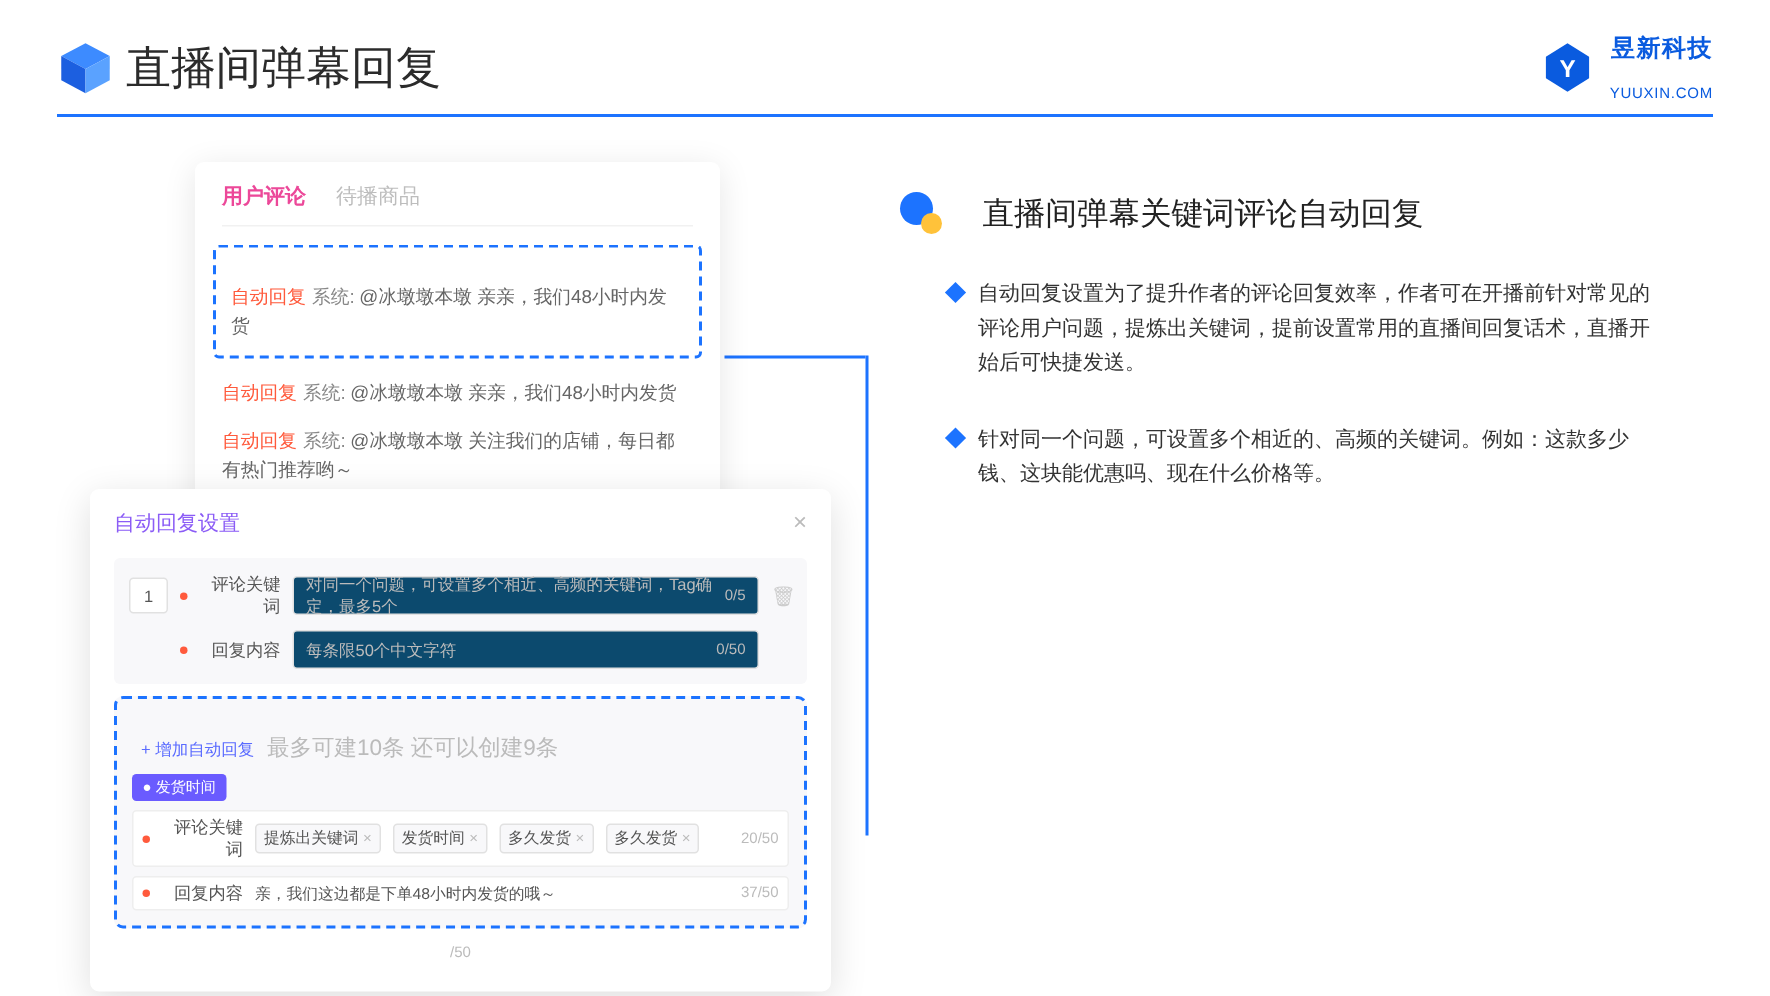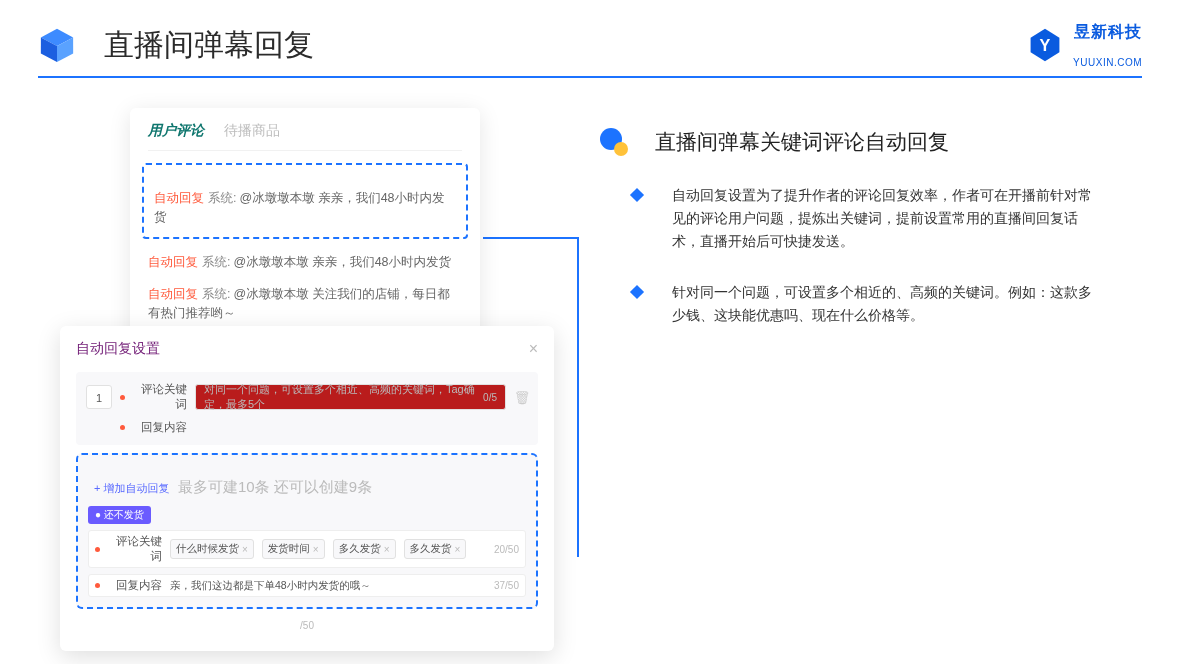--- a/index.html
+++ b/index.html
@@ -1,52 +1,52 @@
 <!DOCTYPE html>
 <html><head>
 <meta charset="utf-8">
 <style>
   * { box-sizing: border-box; margin: 0; padding: 0; }
   body { width:1180px; height:664px; background:#fff; font-family:"Microsoft YaHei",Arial,sans-serif; color:#333; position:relative; overflow:hidden; }
   
   .header { display:flex; align-items:center; justify-content:space-between; padding:22px 38px 8px 38px; }
-  .h-left { display:flex; align-items:center; gap:28px; }
+  .h-left { display:flex; align-items:center; gap:8px; }
   .cube-icon { width:38px; height:38px; }
   .h-title { font-size:30px; font-weight:500; color:#2b2b2b; }
   .h-right { display:flex; align-items:center; gap:10px; }
   .brand-logo { width:36px; height:36px; }
   .brand-text { text-align:right; }
   .brand-cn { font-size:16px; font-weight:700; color:#0a5bdf; letter-spacing:1px; }
   .brand-en { font-size:10px; color:#0a5bdf; letter-spacing:0.5px;margin-top:14px; }
   .hr-line { height:2px; background:#1c73ff; margin:0 38px 0 38px; }
   
   .content { display:flex; padding:30px 40px 0 60px; }
   .col-left { width:520px; position:relative; }
   .col-right { width:520px; padding-top:20px; padding-left:20px; }
   
   .card-comments { width:350px; margin-left:70px; background:#fff; border-radius:6px; box-shadow:0 4px 22px rgba(0,0,0,.10); padding:14px 18px 22px 18px; position:relative; }
   .tabs { display:flex; gap:20px; font-size:14px; border-bottom:1px solid #f1f1f1; padding-bottom:10px; }
-  .tab-active { color:#0f766e; font-weight:600;font-style:italic; }
+  .tab-active { color:#ec4899; font-weight:600; }
   .tab-inactive { color:#bdbdbd; }
   .comment { font-size:12.5px; color:#666; line-height:1.5; margin-top:14px; }
   .comment .tag { color:#ff5a3c; font-weight:500; margin-right:4px; }
   .comment .sys { color:#888; margin-right:3px; }
   .highlight-box { border:2px dashed #1c73ff; border-radius:4px; padding:10px 10px; margin-top:12px; margin-left:-6px; margin-right:-6px; }
   
   .card-settings { position:absolute; left:0; top:218px; width:494px; background:#fff; border-radius:6px; box-shadow:0 6px 25px rgba(0,0,0,.13); padding:14px 16px 18px 16px; }
   .cs-head { display:flex; justify-content:space-between; align-items:center; margin-bottom:14px; }
-  .cs-title { font-size:14px; color:#701a75; }
+  .cs-title { font-size:14px; color:#8b5cf6; }
   .close-x { font-size:16px; color:#bbb; cursor:pointer; }
   .row-shell { background:#f8f8fa; padding:10px 10px; border-radius:4px;}
   .form-row { display:flex; align-items:center; gap:8px; font-size:11.5px; margin-bottom:8px; }
   .form-row:last-child { margin-bottom:0; }
   .fr-num { width:26px; height:24px; border:1px solid #e1e1e1; border-radius:3px; text-align:center; line-height:24px; font-size:11px; color:#555; background:#fff; }
   .fr-dot { width:5px;height:5px;border-radius:50%;background:#ff5a3c;flex-shrink:0;margin-right:2px;}
   .fr-label { color:#555; font-size:11.5px; width:52px; text-align:right; }
-  .fr-input { flex:1; border:1px solid #e1e1e1; border-radius:3px; height:26px; padding:0 8px; font-size:11px; color:#666; display:flex; align-items:center; justify-content:space-between; background:#b91c1c;}
+  .fr-input { flex:1; border:1px solid #e1e1e1; border-radius:3px; height:26px; padding:0 8px; font-size:11px; color:#666; display:flex; align-items:center; justify-content:space-between; background:#0c4a6e;}
   .fr-placeholder { color:#bbb; }
   .fr-count { color:#bbb; font-size:10px; }
   .trash { color:#ccc; font-size:13px; width:14px; text-align:center; }
   .cs-add-row { margin-top:8px;}
   .add-link { color:#5a6bff; font-size:11px; margin:10px 0 4px 6px; display:inline-block;}
   .add-hint { color:#bbb; font-size:15px; margin-left:4px;}
   .example-pill { display:inline-block; background:#6a5bff; color:#fff; font-size:10px; padding:2px 7px; border-radius:3px; }
   .tagchip { display:inline-flex; align-items:center; border:1px solid #e1e1e1; background:#f8f8fa; border-radius:3px; height:20px; padding:0 5px; font-size:10.5px; color:#555; gap:3px; }
   .tagchip .x { color:#bbb; font-size:10px; }
   .ex-box { border:2px dashed #1c73ff; border-radius:6px; padding:8px 10px 10px 10px; margin-top:8px; background:#f8f8fa; }
@@ -56,21 +56,21 @@
   .conn-v { position:absolute; width:2px; background:#1c73ff; }
   .conn-h { position:absolute; height:2px; background:#1c73ff; }
   
   .r-title-row { display:flex; align-items:center; gap:27px; margin-bottom:28px; }
   .bubble-icon { width:28px; height:28px; position:relative; }
   .bubble-icon .b1 { position:absolute;width:22px;height:22px;background:#1c73ff;border-radius:50%;top:0;left:0;}
   .bubble-icon .b2 { position:absolute;width:14px;height:14px;background:#ffc23a;border-radius:50%;bottom:0;right:0;}
   .r-title { font-size:21px; color:#222; font-weight:500;}
   .bullet-item { display:flex; gap:10px; margin-bottom:28px; padding-left:32px; }
   .diamond { width:10px;height:10px;background:#1c73ff;transform:rotate(45deg);margin-top:6px;flex-shrink:0;}
-  .bullet-text { font-size:14px; color:#333; line-height:1.65;margin-left:20px;}
+  .bullet-text { font-size:14px; color:#333; line-height:1.65;}
 </style>
 </head>
 <body>
 
 <div class="conn-v" style="left:577px; top:237px; height:320px;"></div>
 <div class="conn-h" style="left:483px; top:237px; width:94px;"></div>
 
 <div class="header">
   <div class="h-left">
     <svg class="cube-icon" viewBox="0 0 40 40">
@@ -127,37 +127,41 @@
           <div class="fr-input">
             <span class="fr-placeholder">对同一个问题，可设置多个相近、高频的关键词，Tag确定，最多5个</span>
             <span class="fr-count">0/5</span>
           </div>
           <span class="trash">🗑</span>
         </div>
         <div class="form-row">
           <span style="width:26px"></span>
           <span class="fr-dot"></span>
           <span class="fr-label">回复内容</span>
+          <div class="fr-input">
+            <span class="fr-placeholder">每条限50个中文字符</span>
+            <span class="fr-count">0/50</span>
+          </div>
           <span style="width:14px"></span>
         </div>
       </div>
 
       <div class="ex-box">
         <div class="cs-add-row">
           <span class="add-link">+ 增加自动回复</span>
           <span class="add-hint">最多可建10条 还可以创建9条</span>
         </div>
         <div style="margin-top:4px;">
-          <span class="example-pill">● 还不发货</span>
+          <span class="example-pill">● 发货时间</span>
         </div>
         <div class="ex-row">
           <span class="fr-dot"></span>
           <span class="fr-label" style="width:52px;">评论关键词</span>
           <span class="tagchip">
-              <span>什么时候发货</span>
+              <span>提炼出关键词</span>
               <span class="x">×</span>
             </span>
           <span class="tagchip">
               <span>发货时间</span>
               <span class="x">×</span>
             </span>
           <span class="tagchip">
               <span>多久发货</span>
               <span class="x">×</span>
             </span>

